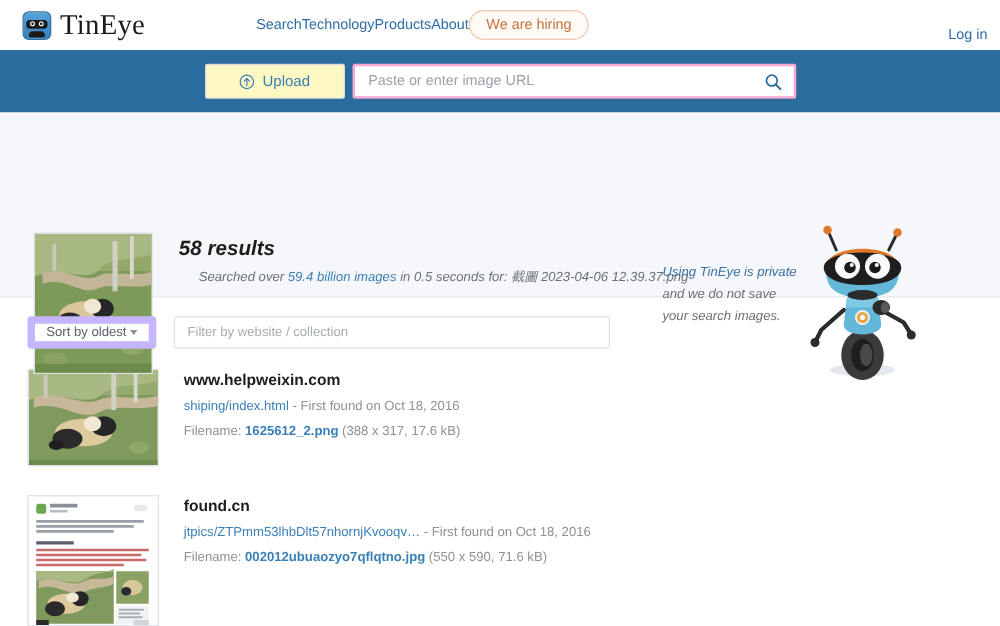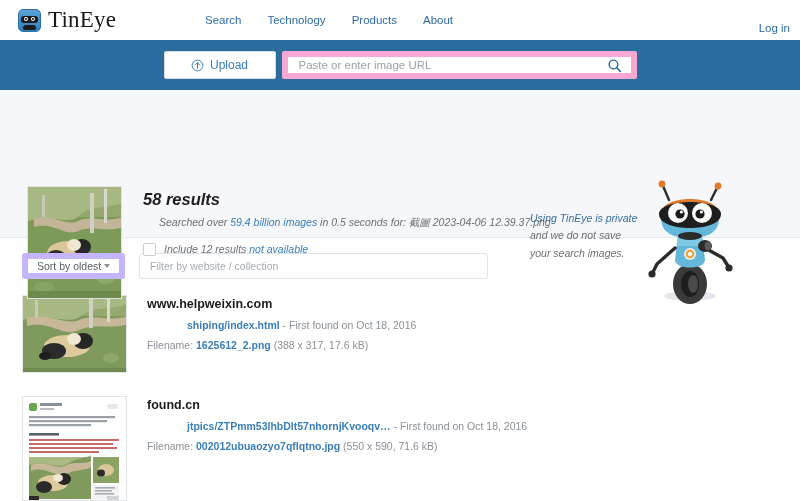--- a/index.html
+++ b/index.html
@@ -47,21 +47,21 @@
     position: absolute; left: 4px; right: 4px; bottom: 1px; height: 5px;
     background: #1b1b1b; border-radius: 4px 4px 2px 2px;
   }
   .logo-text {
     font-family: "Liberation Serif", serif;
     font-size: 23px; color: #1a1a1a; letter-spacing: .2px;
   }
 
   .navlinks {
     position: absolute; left: 205px; top: 0; height: 40px;
-    display: flex; align-items: center; gap: 26px;
+    display: flex; align-items: center; 
   }
   .navlink {
     font-size: 11.5px; color: #2f6ca3; text-decoration: none; cursor: pointer;
   }
   .hiring {
     font-size: 11.5px; color: #c2703a;
     border: 1px solid #f0c6a8; border-radius: 14px;
     padding: 5px 13px; background: #fffaf6; cursor: pointer;
     white-space: nowrap;
   }
@@ -71,28 +71,28 @@
     font-size: 11.5px; color: #2f6ca3; cursor: pointer;
   }
 
   
   .searchband {
     height: 50px; background: #2b6c9e;
     display: flex; align-items: center; justify-content: center;
   }
   .searchwrap { display: flex; height: 28px; }
   .upload-btn {
-    width: 112px; background: #ffffff; border: 1px solid #d9dde1;
+    width: 112px; background: #fef9c3; border: 1px solid #d9dde1;
     border-radius: 2px; display: flex; align-items: center;
     justify-content: center; gap: 6px; cursor: pointer;
     font-size: 12px; color: #3a7fb5; margin-right: 6px;
   }
   .up-ic { width: 13px; height: 13px; display: block; }
   .url-wrap {
-    width: 355px; background: #fff; border: 6px solid #f9a8d4;
+    width: 355px; background: #fff; border: 2px solid #f9a8d4;
     border-radius: 2px; display: flex; align-items: center;
     padding: 0 9px;
     justify-content: center;
   }
   .url-input {
     flex: 1; border: 0; outline: 0; font-size: 11.5px;
     font-family: "Liberation Sans", sans-serif; color: #333;
     background: transparent;
   }
   .url-input::placeholder { color: #9aa2a9; }
@@ -157,21 +157,21 @@
     width: 105px; flex: 0 0 105px; background: #e8eaec;
     border: 1px solid #e2e5e8; overflow: hidden;
   }
   .r-thumb.a { height: 78px; }
   .r-thumb.b { height: 105px; }
   .r-body { padding-top: 2px; }
   .r-domain {
     font-size: 12.5px; font-weight: bold; color: #1d1d1d; margin: 0 0 8px;
   }
   .r-line { font-size: 10.5px; color: #8b9197; margin: 0 0 8px; }
-  .r-path { color: #3a7fb5; font-weight: bold; cursor: pointer; margin-left: 40px; }
+  .r-path { color: #3a7fb5; font-weight: normal; cursor: pointer; }
   .r-file { color: #3a7fb5; font-weight: bold; }
 </style>
 </head>
 <body>
 
 <div class="topnav">
   <div class="brand">
     <div class="logo-sq">
       <div class="visor"></div>
       <div class="eye l"></div>
@@ -181,20 +181,21 @@
       <div class="chin"></div>
     </div>
     <span class="logo-text">TinEye</span>
   </div>
 
   <div class="navlinks">
     <a class="navlink">Search</a>
     <a class="navlink">Technology</a>
     <a class="navlink">Products</a>
     <a class="navlink">About</a>
+    <span class="hiring">We are hiring</span>
   </div>
 
   <div class="login">Log in</div>
 </div>
 
 <div class="searchband">
   <div class="searchwrap">
     <div class="upload-btn">
       <svg class="up-ic" viewBox="0 0 16 16">
         <circle cx="8" cy="8" r="6.6" fill="none" stroke="#3a7fb5" stroke-width="1.2"></circle>
@@ -232,24 +233,20 @@
       <ellipse cx="78" cy="92" rx="9" ry="5" fill="#8fa868"></ellipse>
       <ellipse cx="16" cy="100" rx="10" ry="5" fill="#8aa364"></ellipse>
       <rect y="104" width="95" height="9" fill="#6e8a4d"></rect>
     </svg>
   </div>
 
   <div class="sum-text">
     <div class="res-count">58 results</div>
     <div class="searched">
       <span>Searched over </span><span class="lk">59.4 billion images</span><span> in 0.5 seconds for: </span><span>截圖 2023-04-06 12.39.37.png</span>
-    </div>
-    <div class="chk-row">
-      <span class="chk"></span>
-      <span class="chk-lbl"><span>Include 12 results </span><span class="lk">not available</span></span>
     </div>
   </div>
 
   <div class="privacy">
     <span class="hd">Using TinEye is private</span>
     <span>and we do not save your search images.</span>
   </div>
 
   <svg class="bot" viewBox="0 0 110 125">
     <ellipse cx="55" cy="116" rx="26" ry="5" fill="#e4e8ee"></ellipse>

